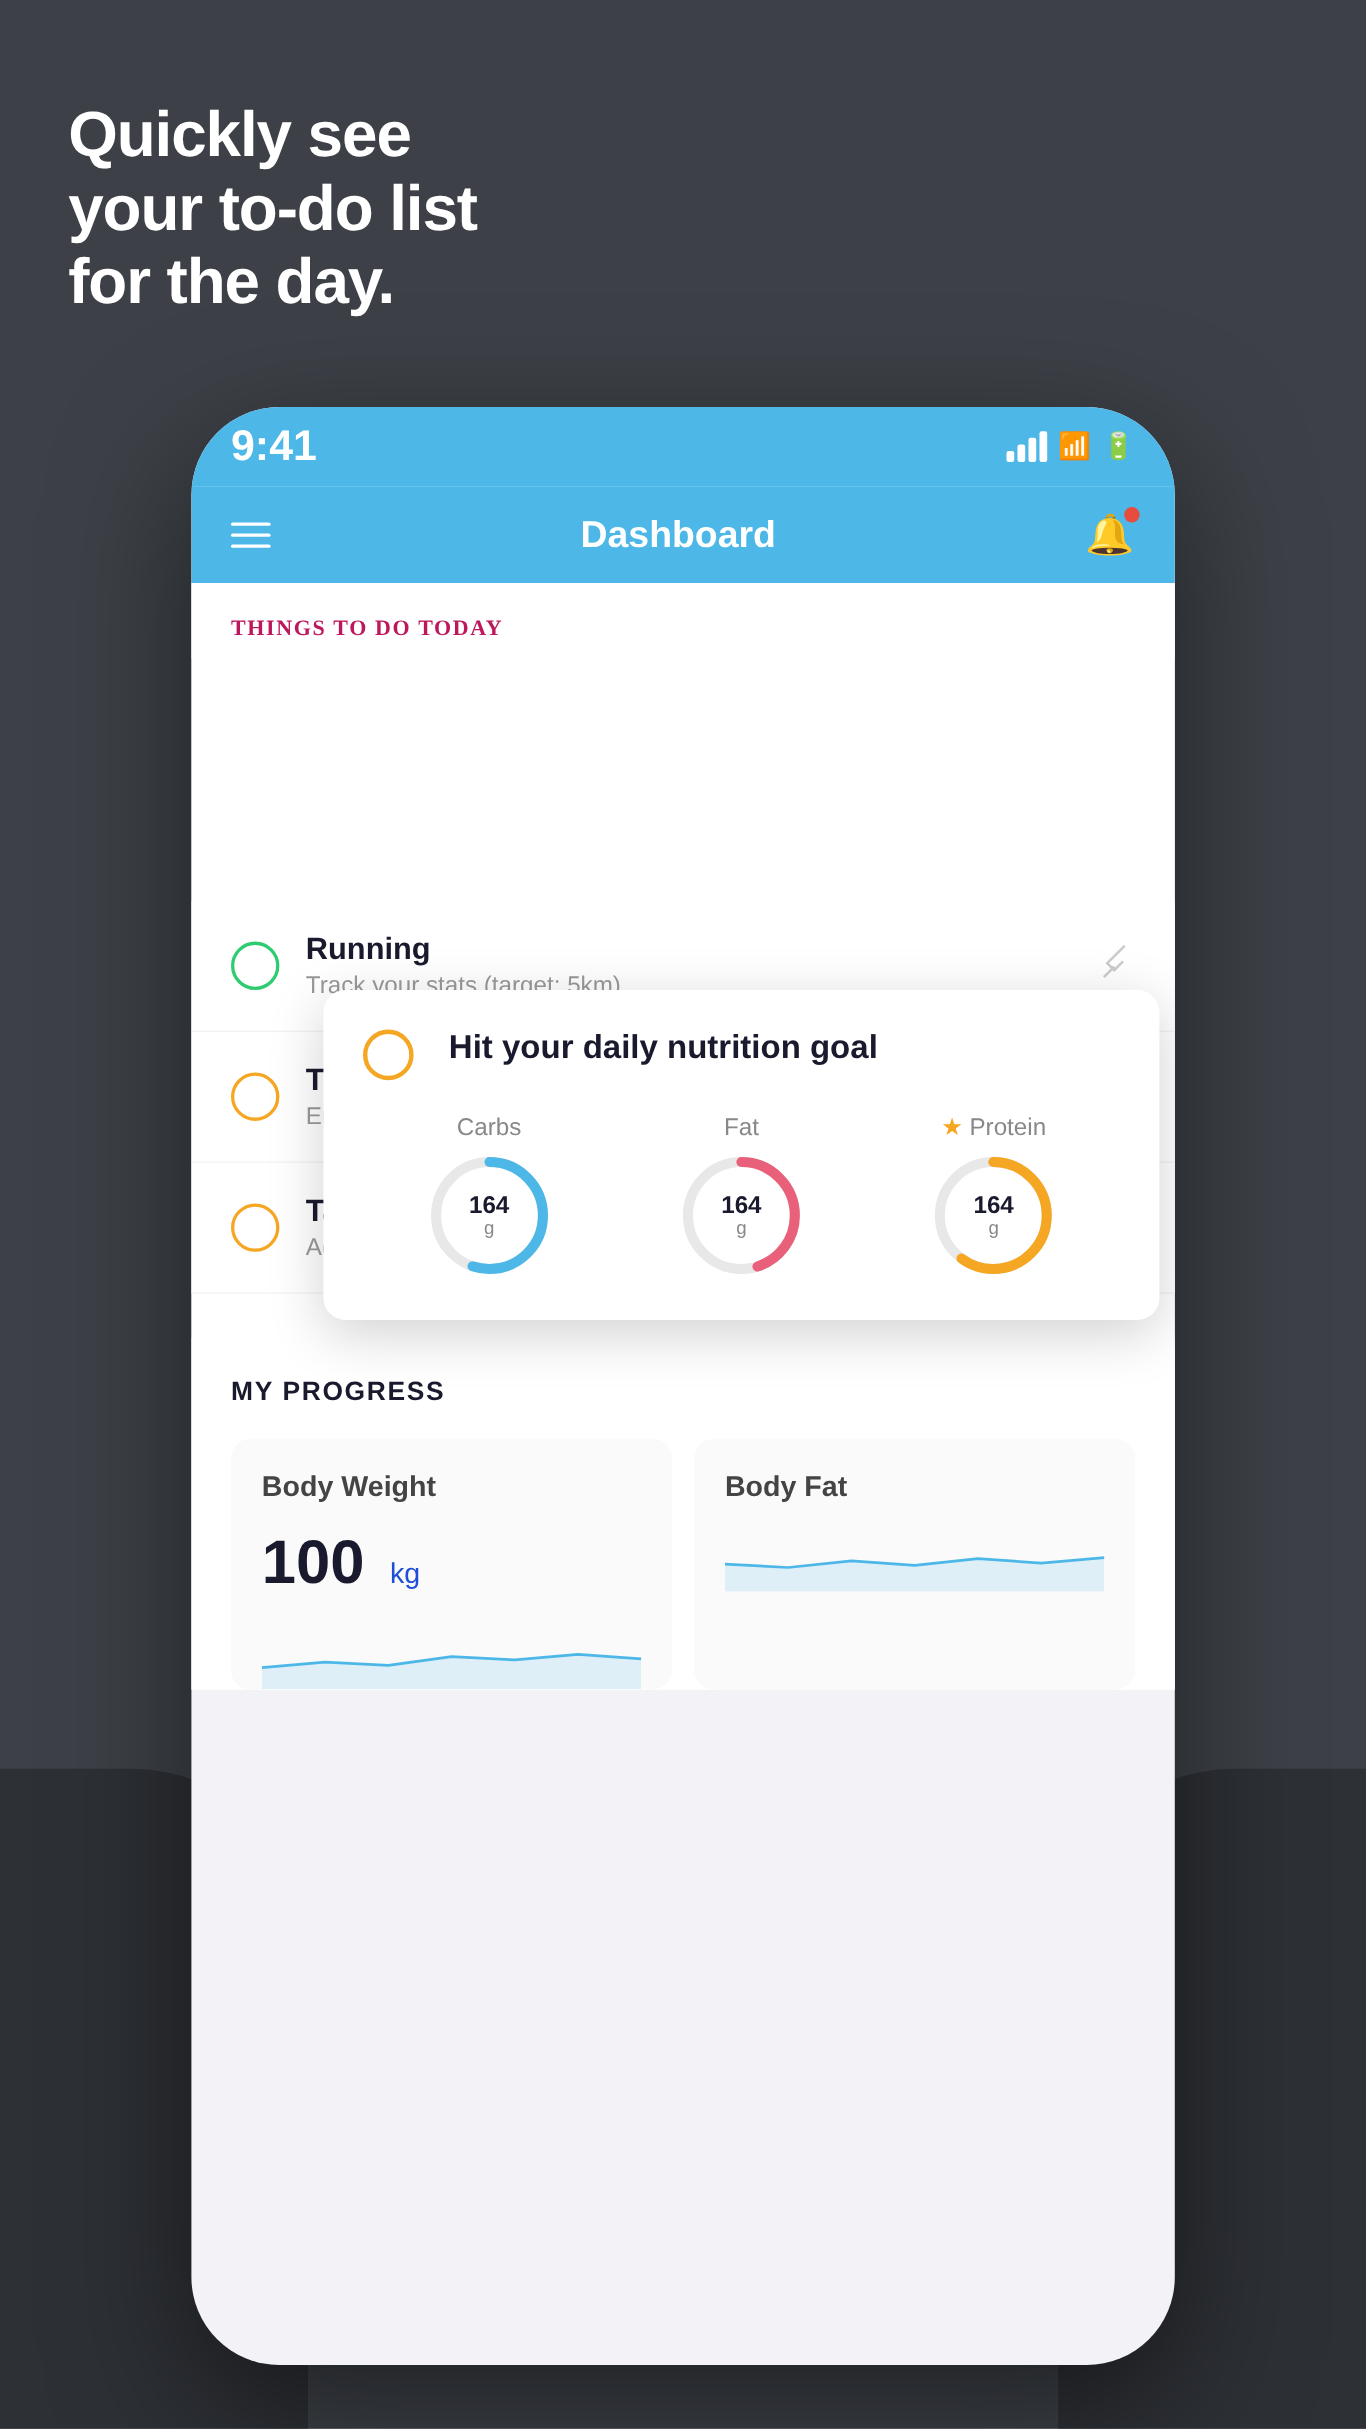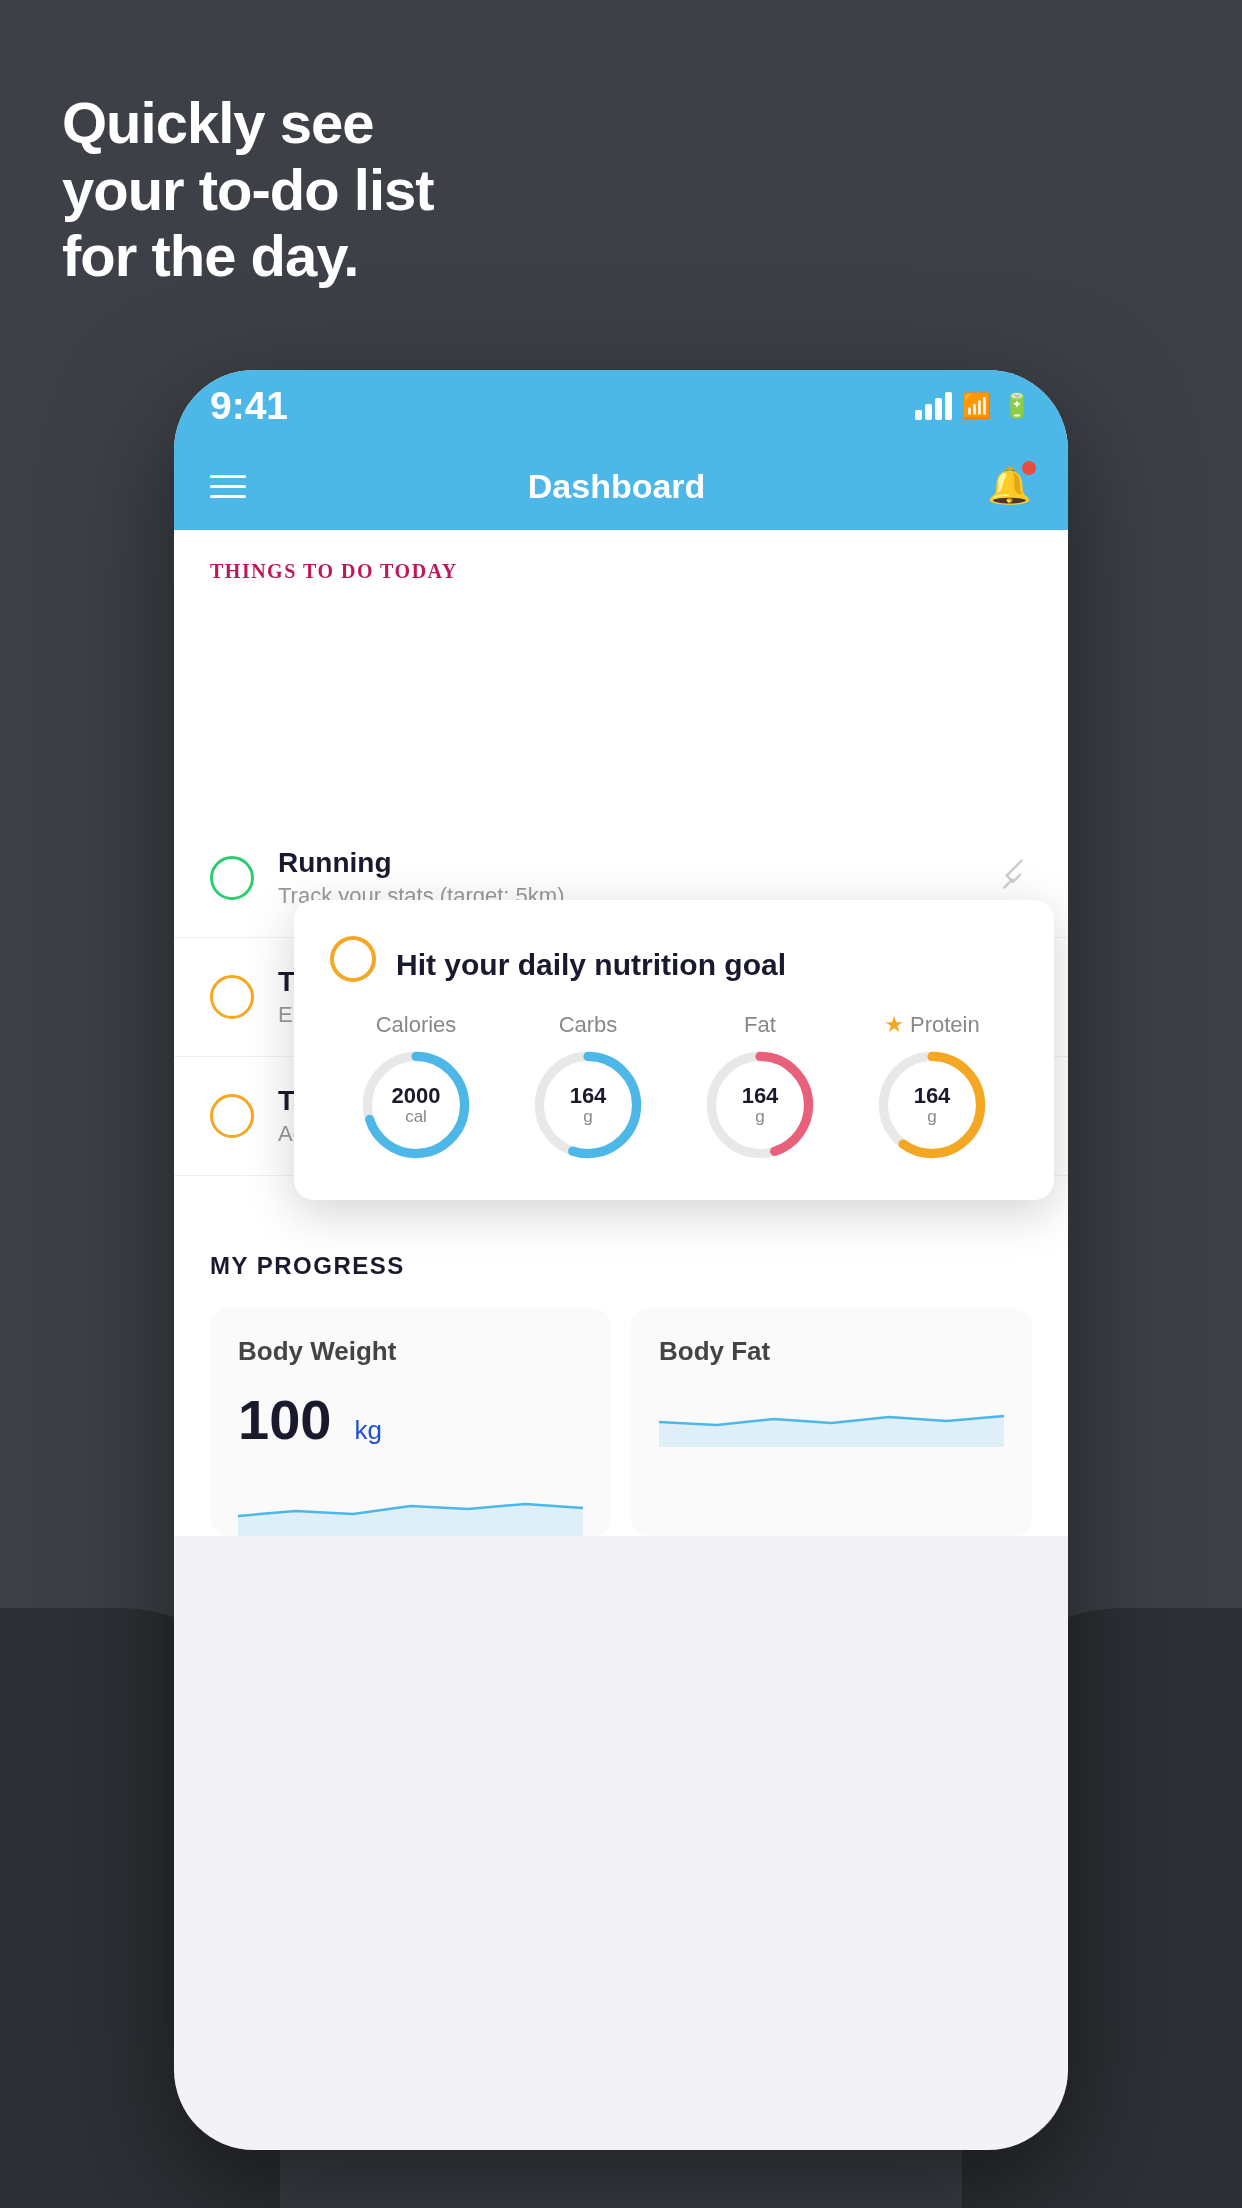--- a/index.html
+++ b/index.html
@@ -138,22 +138,22 @@
       left: 120px;
       width: 760px;
       background: white;
       border-radius: 20px;
       padding: 36px 36px 40px;
       box-shadow: 0 12px 50px rgba(0,0,0,0.18);
       z-index: 10;
     }
     .nutrition-header {
       display: flex;
-      align-items: flex-end;
-      gap: 20px;
+      align-items: flex-start;
+      gap: 32px;
       margin-bottom: 30px;
     }
     .circle-check {
       width: 46px;
       height: 46px;
       border-radius: 50%;
       border: 4px solid #f5a623;
       flex-shrink: 0;
     }
     .nutrition-title {
@@ -375,33 +375,20 @@
       <span class="section-title">THINGS TO DO TODAY</span>
     </div>
 
     <div class="nutrition-card">
       <div class="nutrition-header">
         <div class="circle-check"></div>
         <span class="nutrition-title">Hit your daily nutrition goal</span>
       </div>
       <div class="nutrition-macros">
 
-        <div class="macro-item">
-          <span class="macro-label">Calories</span>
-          <div class="donut-wrap">
-            <svg viewBox="0 0 36 36">
-              <circle cx="18" cy="18" r="15.9" fill="none" stroke="#e8e8e8" stroke-width="3"></circle>
-              <circle cx="18" cy="18" r="15.9" fill="none" stroke="#4db8e8" stroke-width="3" stroke-dasharray="70 30" stroke-linecap="round"></circle>
-            </svg>
-            <div class="donut-center">
-              <div class="donut-value">2000</div>
-              <div class="donut-unit">cal</div>
-            </div>
-          </div>
-        </div>
 
         <div class="macro-item">
           <span class="macro-label">Carbs</span>
           <div class="donut-wrap">
             <svg viewBox="0 0 36 36">
               <circle cx="18" cy="18" r="15.9" fill="none" stroke="#e8e8e8" stroke-width="3"></circle>
               <circle cx="18" cy="18" r="15.9" fill="none" stroke="#4db8e8" stroke-width="3" stroke-dasharray="55 45" stroke-linecap="round"></circle>
             </svg>
             <div class="donut-center">
               <div class="donut-value">164</div>

